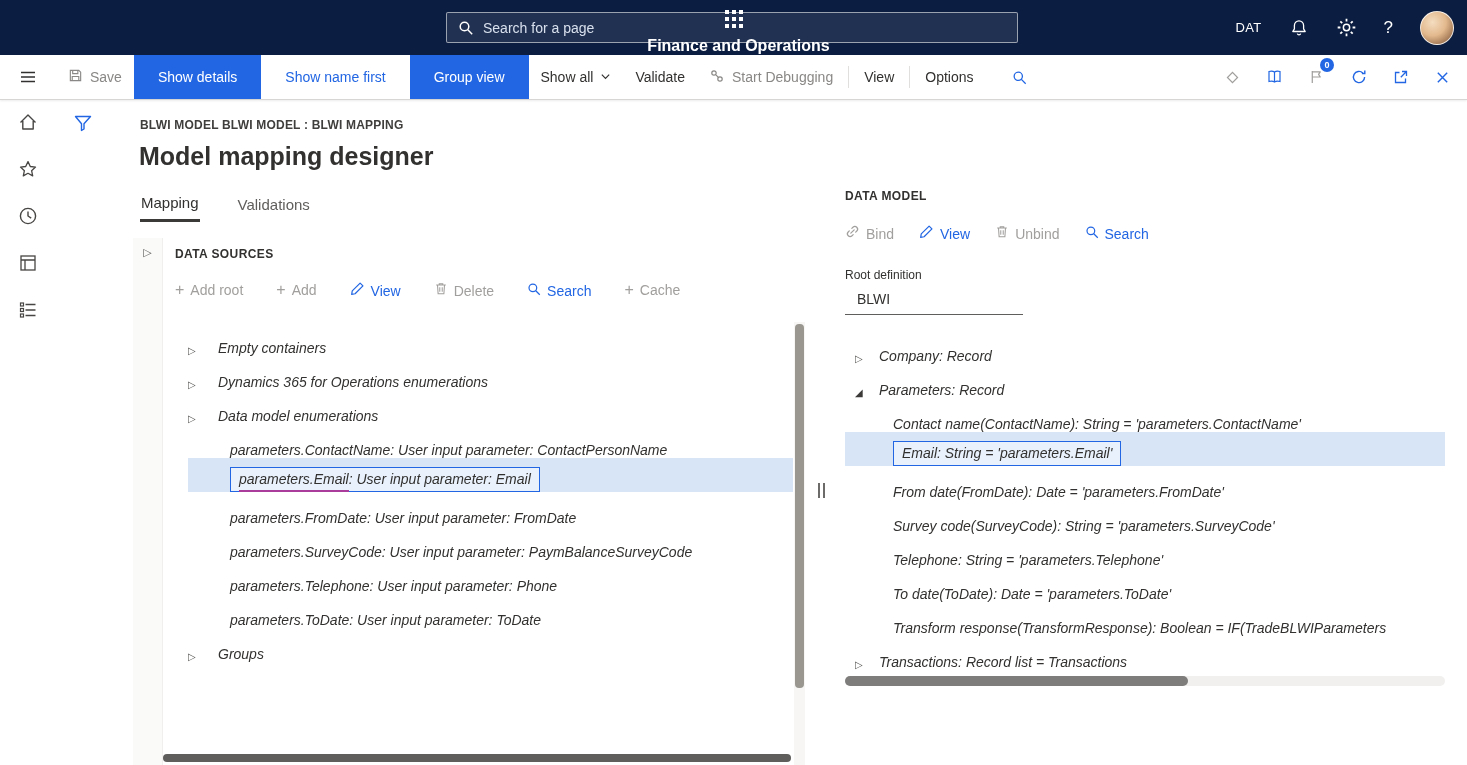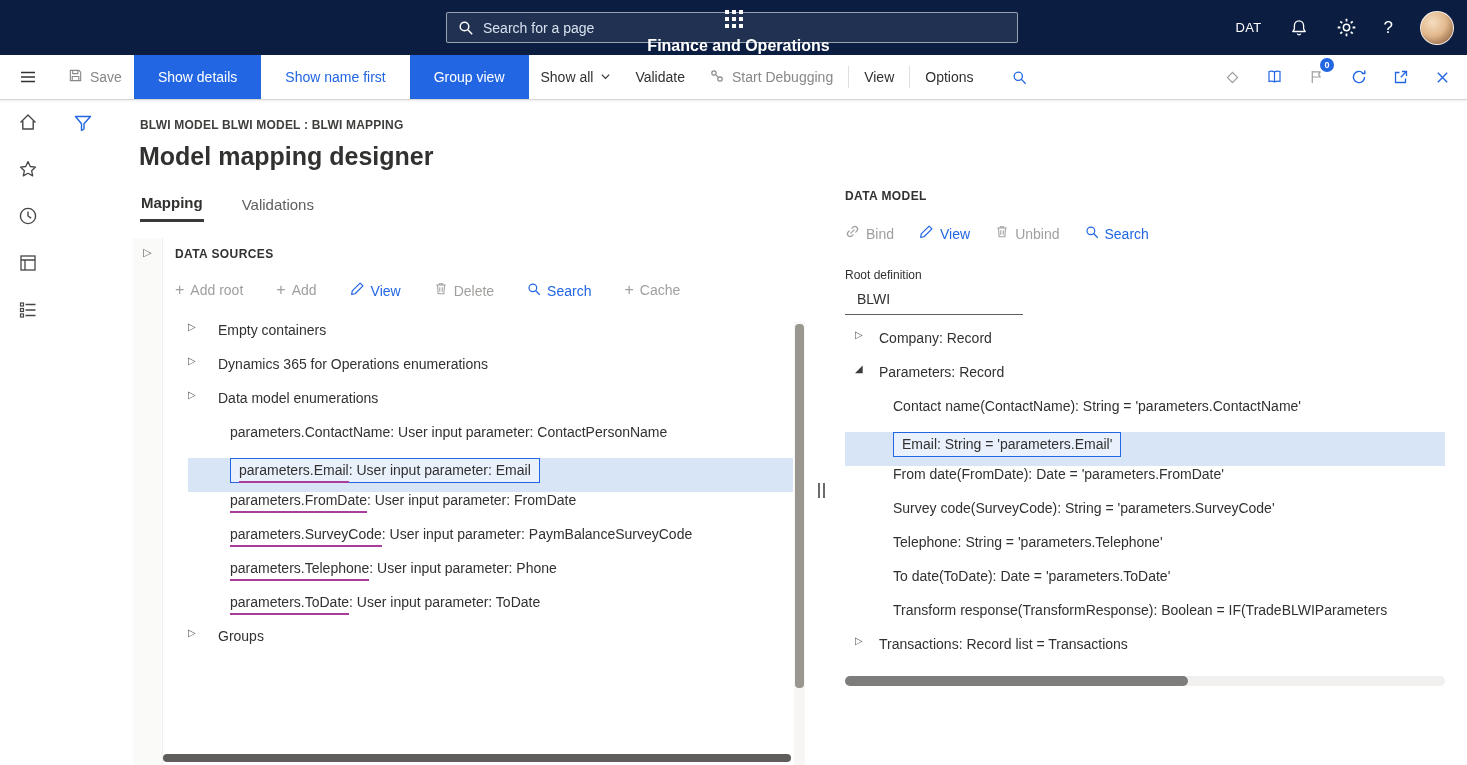--- a/index.html
+++ b/index.html
@@ -49,21 +49,21 @@
   
   .left-rail{position:absolute;left:0;top:100px;width:56px;bottom:0;display:flex;flex-direction:column;align-items:center;padding-top:11px;gap:25px;color:#484644;background:#fff;}
   .rail-ic{width:22px;height:22px;display:flex;align-items:center;justify-content:center;}
   .filter-btn{position:absolute;left:72px;top:112px;width:22px;height:22px;color:var(--accent);display:flex;align-items:center;justify-content:center;}
 
   
   .caption{position:absolute;left:140px;top:118px;font-size:12px;font-weight:700;color:#3f3e3d;letter-spacing:.2px;}
   .page-title{position:absolute;left:139px;top:142px;font-size:25px;font-weight:600;}
   .tabs{position:absolute;left:140px;top:194px;display:flex;gap:37px;}
   .tab{font-size:15px;color:var(--muted);padding:0 1px 8px;}
-  .tab.active{color:var(--text);font-weight:700;border-bottom:3px solid #3b3a39;}
+  .tab.active{color:var(--text);font-weight:400;border-bottom:3px solid #3b3a39;}
 
   
   .ds-strip{position:absolute;left:133px;top:238px;width:30px;bottom:0;background:#fafaf9;border-right:1px solid #f0efed;display:flex;justify-content:center;align-items:flex-start;padding-top:9px;}
   .pane-chev::before{content:"▷";}
   .pane-chev{font-size:11px;color:#585856;line-height:1;}
   .ds-header{position:absolute;left:175px;top:247px;font-size:12px;font-weight:700;letter-spacing:.4px;}
   .toolbar{display:flex;align-items:center;position:absolute;}
   .ds-toolbar{left:175px;top:281px;gap:33px;}
   .dm-toolbar{left:845px;top:224px;gap:25px;}
   .tb-btn{display:flex;align-items:flex-end;gap:6px;}
@@ -72,21 +72,21 @@
   .ic-plus::before{content:"+";font-size:16px;line-height:1;}
 
   
   .dm-header{position:absolute;left:845px;top:189px;font-size:12px;font-weight:700;letter-spacing:.4px;}
   .root-label{position:absolute;left:845px;top:268px;font-size:12px;}
   .root-field{position:absolute;left:845px;top:287px;width:178px;border-bottom:1px solid #605e5c;padding:4px 8px 7px 12px;font-size:14px;cursor:text;}
 
   
   .ds-tree{position:absolute;left:163px;top:322px;width:630px;}
   .dm-tree{position:absolute;left:833px;top:330px;width:612px;}
-  .trow{height:34px;display:flex;align-items:flex-start;white-space:nowrap;overflow:hidden;cursor:pointer;}
+  .trow{height:34px;display:flex;align-items:flex-end;white-space:nowrap;overflow:hidden;cursor:pointer;font-style:italic;}
   .chev{flex:none;width:14px;font-size:10px;color:#585856;line-height:1;}
   .chev.exp::before{content:"◢";color:#3b3a39;}
   .chev.col::before{content:"▷";}
   .ds-tree .chev{margin-left:25px;}
   .ds-tree .parent .lbl{margin-left:16px;}
   .ds-tree .leaf{padding-left:67px;}
   .ds-tree .trow.selected{margin-left:25px;padding-left:42px;background:var(--selected-row);}
   .dm-tree .chev{margin-left:22px;}
   .dm-tree .parent .lbl{margin-left:10px;}
   .dm-tree .leaf{padding-left:60px;}

